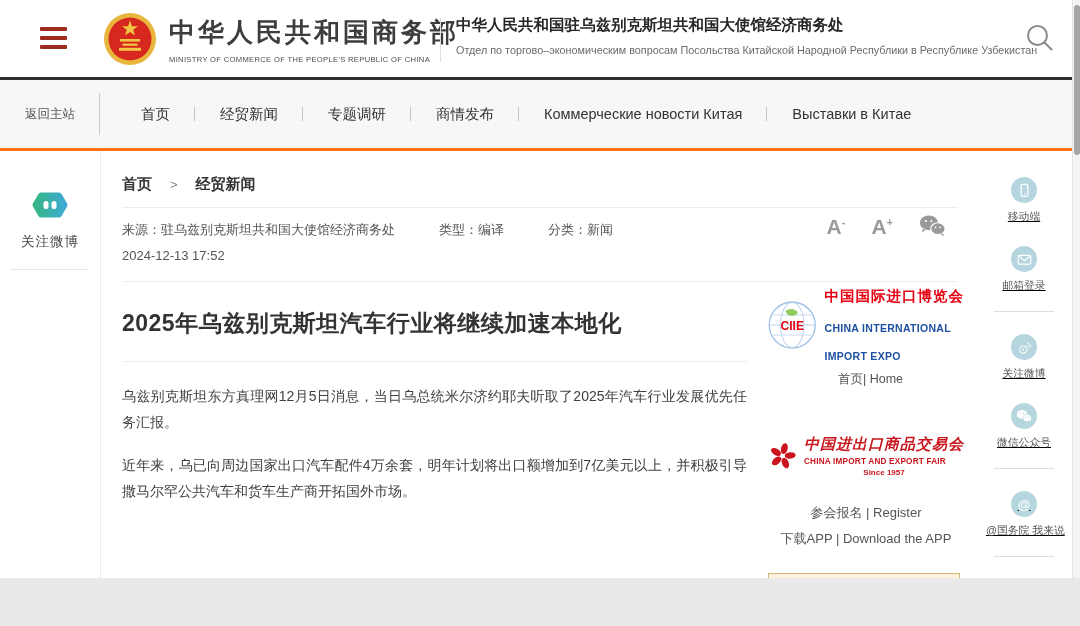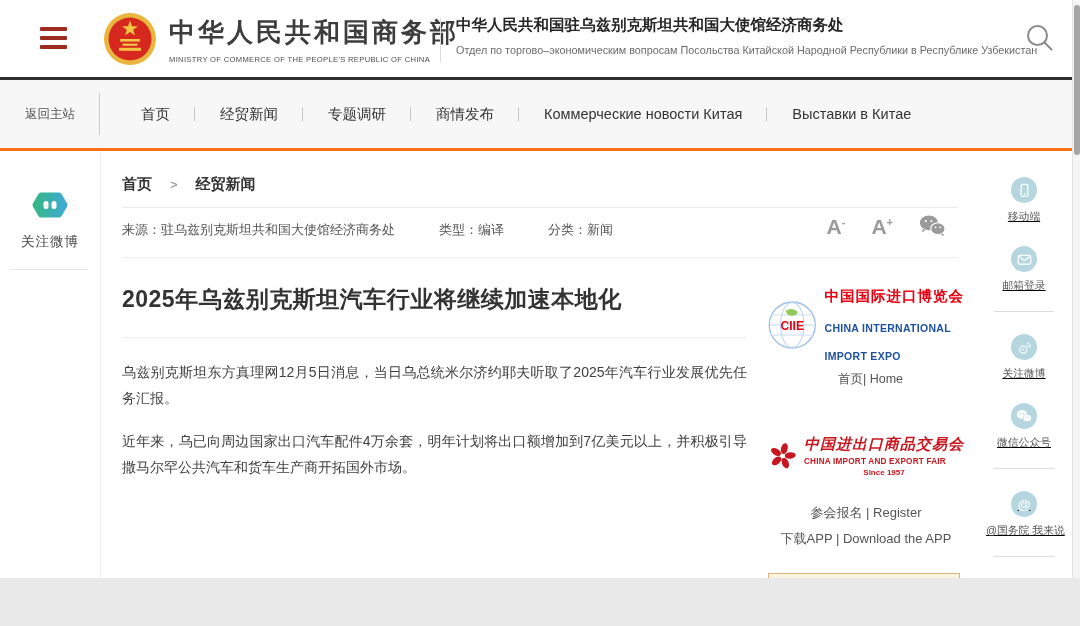--- a/index.html
+++ b/index.html
@@ -162,20 +162,21 @@
       <span class="crumb">经贸新闻</span>
     </div>
     <div class="bc-divider"></div>
 
     <div class="meta-block">
       <div class="meta-row1">
         <span><span>来源：</span><span>驻乌兹别克斯坦共和国大使馆经济商务处</span></span>
         <span><span>类型：</span><span>编译</span></span>
         <span><span>分类：</span><span>新闻</span></span>
       </div>
+      <div class="meta-row2">2024-12-13 17:52</div>
       <div class="tools">
         <button class="font-btn"><span>A</span><sup>-</sup></button>
         <button class="font-btn"><span>A</span><sup>+</sup></button>
         <button class="share-btn">
           <svg width="27" height="23" viewBox="0 0 30 25">
             <ellipse cx="11" cy="9.5" rx="10" ry="8.2" fill="#9a9a9a"></ellipse>
             <circle cx="7.6" cy="7.6" r="1.2" fill="#fff"></circle>
             <circle cx="13.8" cy="7.6" r="1.2" fill="#fff"></circle>
             <path d="M4.5 16 l-1.5 4 4.2-2.2z" fill="#9a9a9a"></path>
             <ellipse cx="21" cy="16" rx="8" ry="6.6" fill="#9a9a9a" stroke="#fff" stroke-width="1.3"></ellipse>

